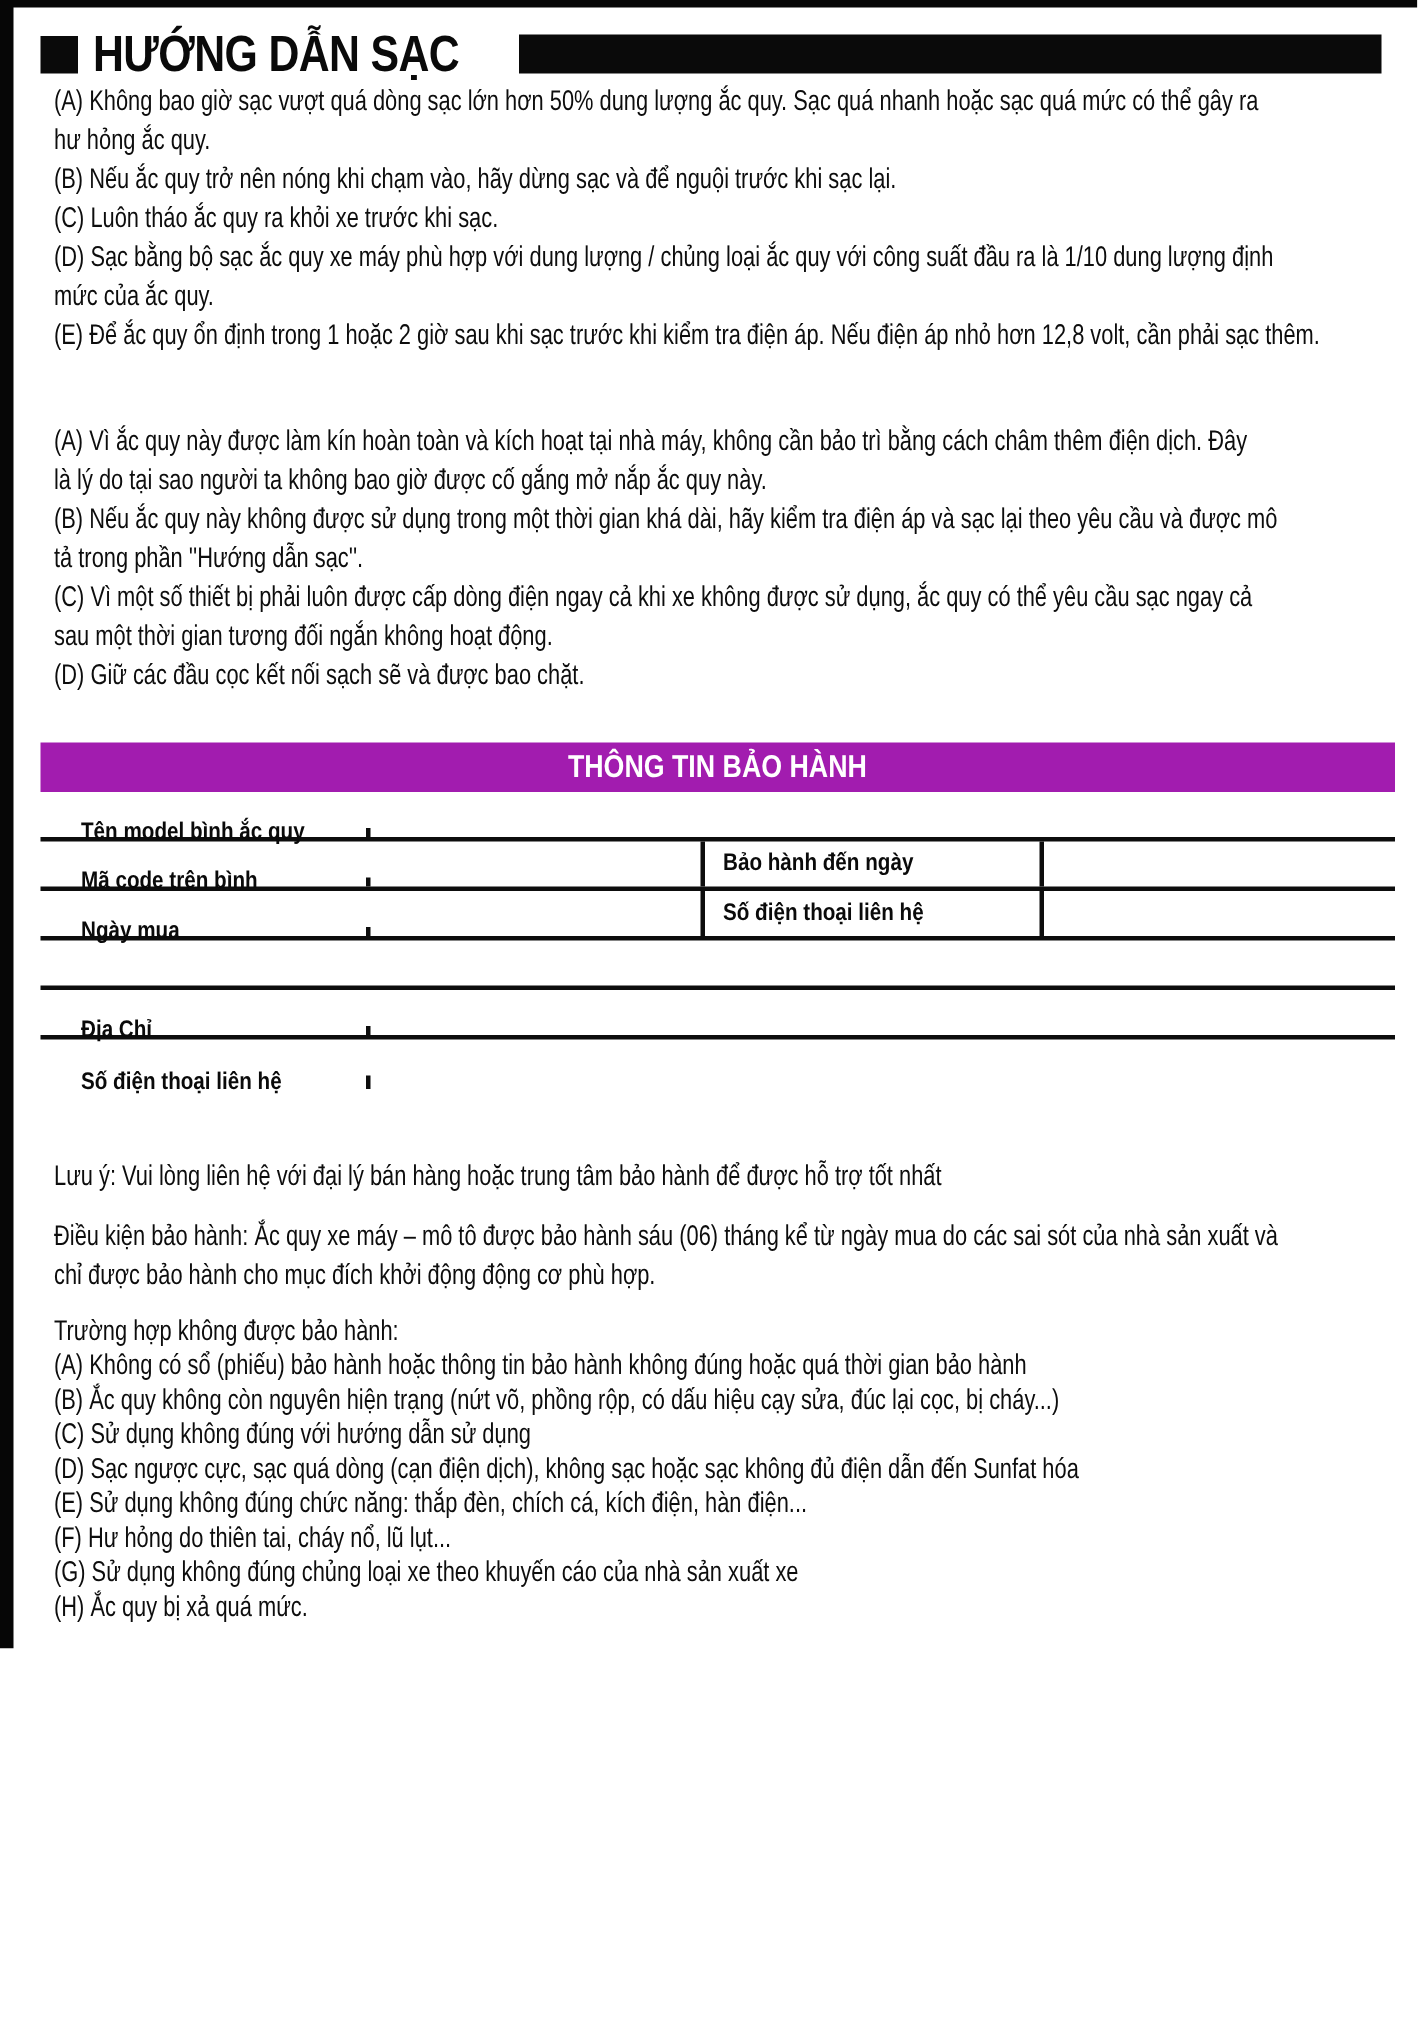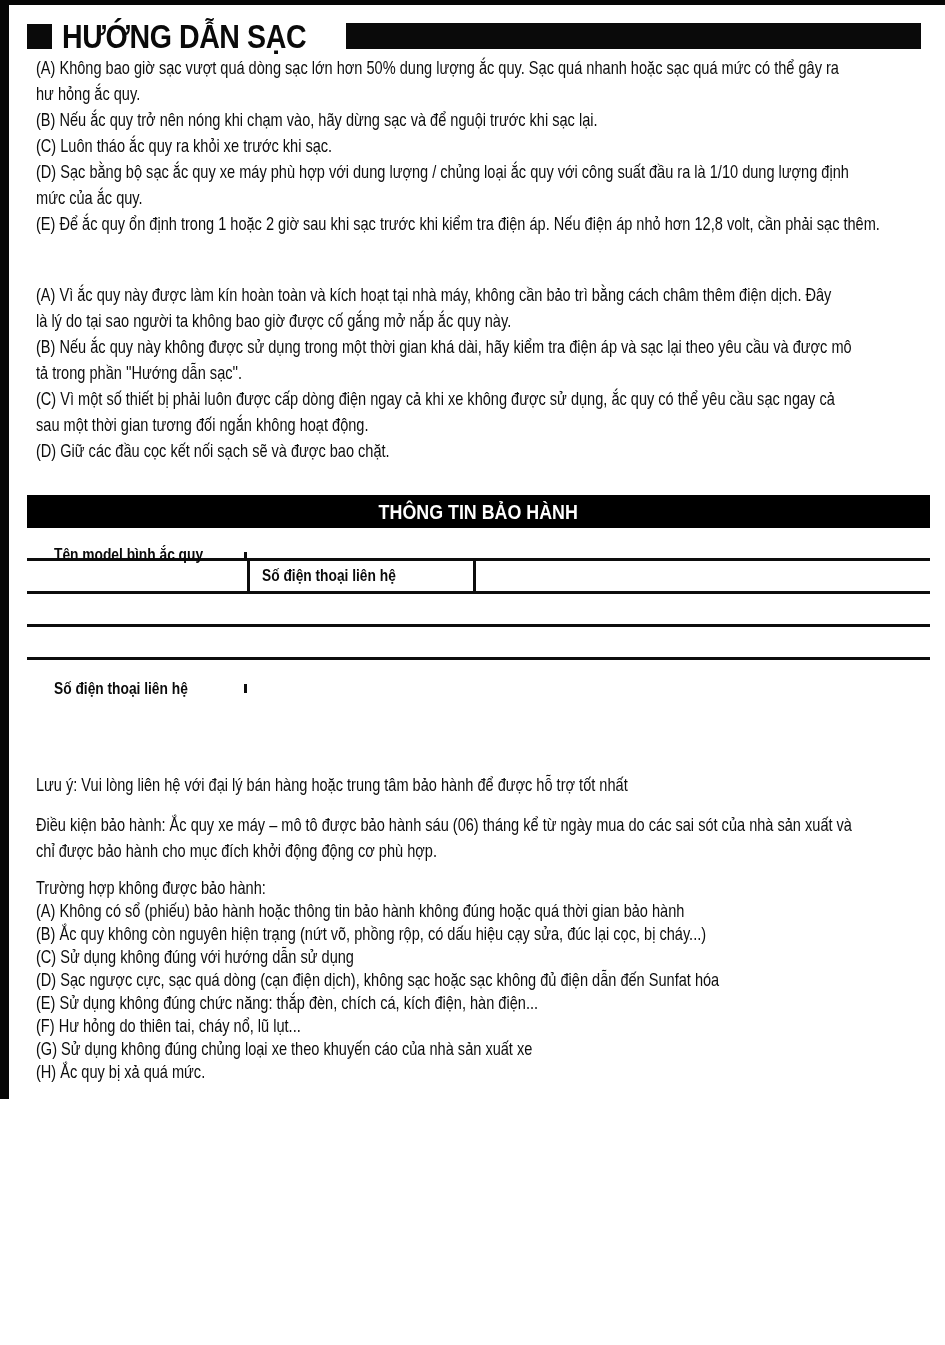--- a/index.html
+++ b/index.html
@@ -94,46 +94,62 @@
     <p>(A) Vì ắc quy này được làm kín hoàn toàn và kích hoạt tại nhà máy, không cần bảo trì bằng cách châm thêm điện dịch. Đây
 là lý do tại sao người ta không bao giờ được cố gắng mở nắp ắc quy này.</p>
     <p>(B) Nếu ắc quy này không được sử dụng trong một thời gian khá dài, hãy kiểm tra điện áp và sạc lại theo yêu cầu và được mô
 tả trong phần ''Hướng dẫn sạc''.</p>
     <p>(C) Vì một số thiết bị phải luôn được cấp dòng điện ngay cả khi xe không được sử dụng, ắc quy có thể yêu cầu sạc ngay cả
 sau một thời gian tương đối ngắn không hoạt động.</p>
     <p>(D) Giữ các đầu cọc kết nối sạch sẽ và được bao chặt.</p>
   </div>
 
   <div class="wtable" style="top:495px">
-    <div class="wt-title-bar" style="background:#000000">
+    <div class="wt-title-bar" style="background:#a21caf">
       <span class="wt-title">THÔNG TIN BẢO HÀNH</span>
     </div>
 
     <div class="wrow">
       <div class="cell lab w1">
           <span>Tên model bình ắc quy</span>
         </div>
       <div class="cell val grow"></div>
     </div>
 
+    <div class="wrow">
+      <div class="cell lab w1">
+          <span>Mã code trên bình</span>
+        </div>
+      <div class="cell val w2"></div>
+      <div class="cell lab lab2 w3" style="border-left:none">
+          <span>Bảo hành đến ngày</span>
+        </div>
+      <div class="cell val grow"></div>
+    </div>
 
     <div class="wrow">
+      <div class="cell lab w1">
+          <span>Ngày mua</span>
+        </div>
       <div class="cell val w2"></div>
       <div class="cell lab lab2 w3">
           <span>Số điện thoại liên hệ</span>
         </div>
       <div class="cell val grow"></div>
     </div>
 
     <div class="wrow">
       <div class="cell val grow"></div>
     </div>
 
 
     <div class="wrow">
+      <div class="cell lab w1">
+          <span>Địa Chỉ</span>
+        </div>
       <div class="cell val grow"></div>
     </div>
 
     <div class="wrow last">
       <div class="cell lab w1">
           <span>Số điện thoại liên hệ</span>
         </div>
       <div class="cell val grow"></div>
     </div>
   </div>

